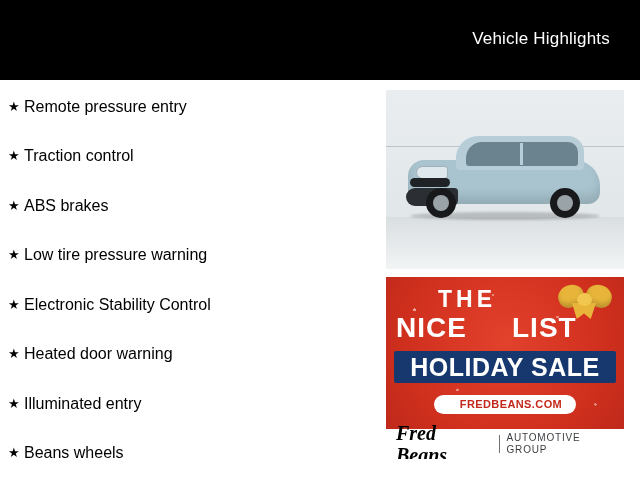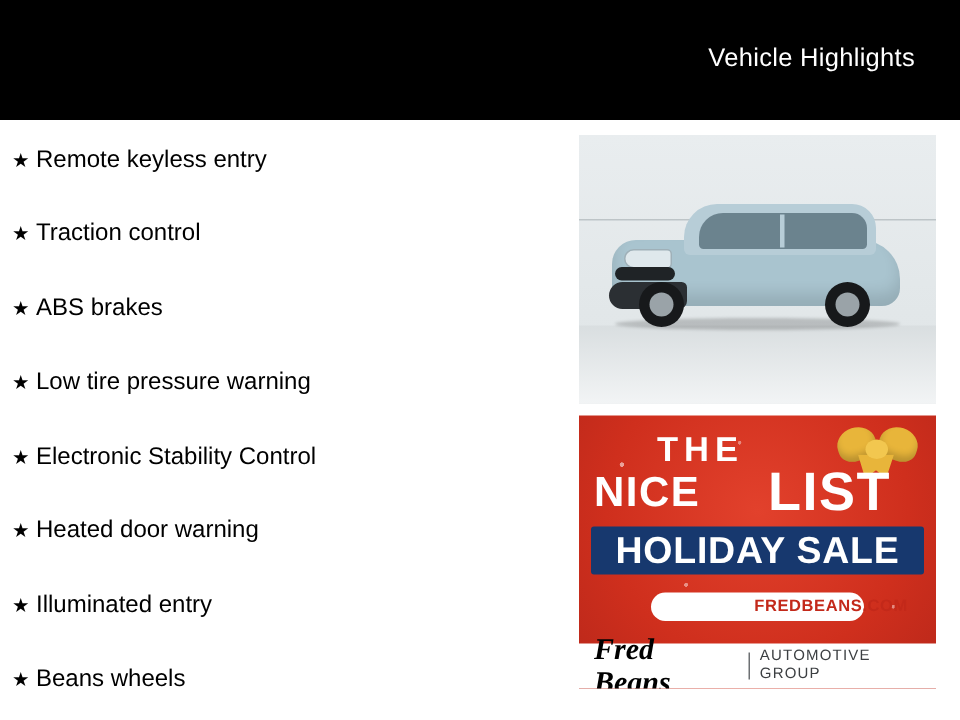--- a/index.html
+++ b/index.html
@@ -246,21 +246,21 @@
     font-size: 28px;
     font-weight: bold;
     letter-spacing: 1px;
     line-height: 38px;
   }
   .ad-list {
     position: absolute;
     left: 126px;
     top: 32px;
     color: #ffffff;
-    font-size: 36px;
+    font-size: 28px;
     font-weight: bold;
     letter-spacing: 1px;
     line-height: 38px;
   }
   .ad-holiday-bar {
     position: absolute;
     left: 8px;
     top: 74px;
     width: 222px;
     height: 32px;
@@ -328,21 +328,20 @@
     position: absolute;
     left: 48px;
     top: 120px;
     width: 154px;
     text-align: center;
     color: #c3291a;
     font-size: 11px;
     font-weight: bold;
     letter-spacing: 0.4px;
     line-height: 15px;
-    padding-left: 43px;
   }
   .ad-footer {
     position: absolute;
     left: 0;
     bottom: 0;
     width: 238px;
     height: 30px;
     background: #ffffff;
     display: flex;
     align-items: center;
@@ -374,21 +373,21 @@
 
 <div class="page">
 
   <div class="header">
     <div class="header-title">Vehicle Highlights</div>
   </div>
 
   <ul class="features">
     <li class="feature-item">
       <span class="bullet-icon">★</span>
-      <span class="feature-label">Remote keyless entry</span>
+      <span class="feature-label">Remote pressure entry</span>
     </li>
     <li class="feature-item">
       <span class="bullet-icon">★</span>
       <span class="feature-label">Traction control</span>
     </li>
     <li class="feature-item">
       <span class="bullet-icon">★</span>
       <span class="feature-label">ABS brakes</span>
     </li>
     <li class="feature-item">

